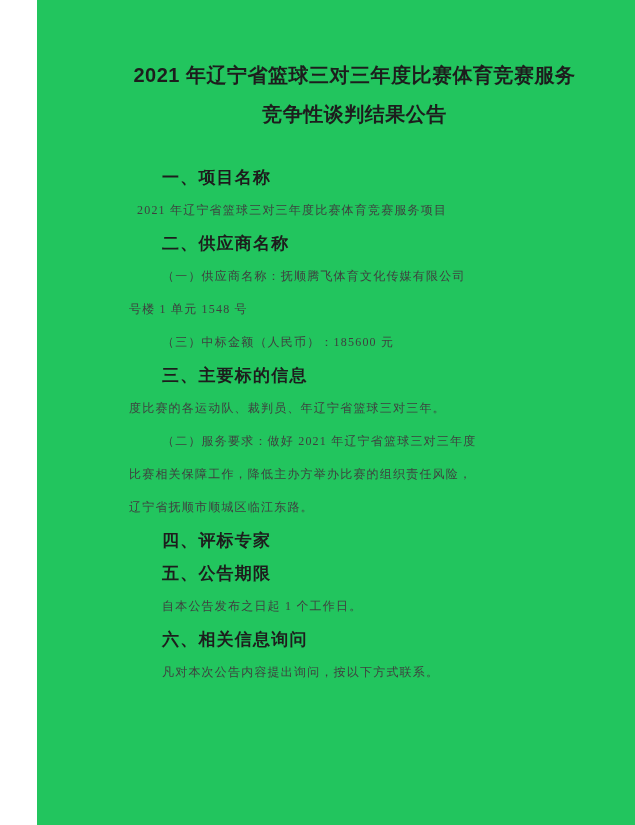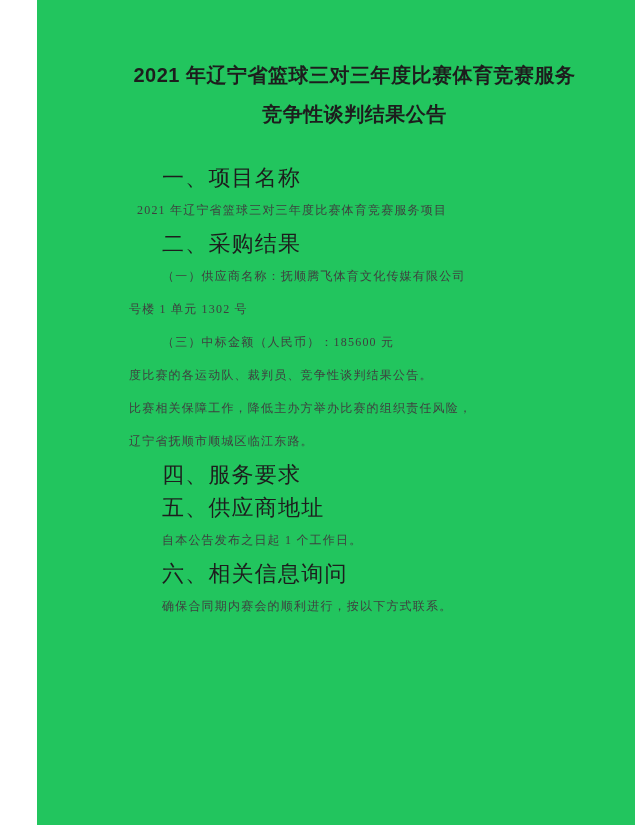--- a/index.html
+++ b/index.html
@@ -25,22 +25,22 @@
     line-height: 39px;
     letter-spacing: 0.5px;
     color: #1d1d1d;
   }
   .content {
     margin: 27px 57px 0 92px; 
   }
   .sec-heading {
     margin: 0;
     font-family: "Liberation Sans", "DejaVu Sans", sans-serif;
-    font-weight: 400;
-    font-size: 22px;
+    font-weight: 700;
+    font-size: 17px;
     line-height: 33px;
     letter-spacing: 1.2px;
     text-indent: 33px;
     color: #1d1d1d;
     white-space: nowrap;
   }
   .line {
     font-size: 12px;
     line-height: 33px;
     letter-spacing: 1.2px;
@@ -58,31 +58,33 @@
   <div class="title">
     <div>2021 年辽宁省篮球三对三年度比赛体育竞赛服务</div>
     <div>竞争性谈判结果公告</div>
   </div>
 
   <div class="content">
 
     <h2 class="sec-heading">一、项目名称</h2>
     <div class="line first-sm">2021 年辽宁省篮球三对三年度比赛体育竞赛服务项目</div>
 
-    <h2 class="sec-heading">二、采购结果</h2>
+    <h2 class="sec-heading">二、供应商名称</h2>
     <div class="line first">（一）供应商名称：抚顺腾飞体育文化传媒有限公司</div>
-    <div class="line">号楼 1 单元 1302 号</div>
+    <div class="line">号楼 1 单元 1548 号</div>
     <div class="line first">（三）中标金额（人民币）：185600 元</div>
 
-    <div class="line">度比赛的各运动队、裁判员、竞争性谈判结果公告。</div>
+    <h2 class="sec-heading">三、主要标的信息</h2>
+    <div class="line">度比赛的各运动队、裁判员、年辽宁省篮球三对三年。</div>
+    <div class="line first">（二）服务要求：做好 2021 年辽宁省篮球三对三年度</div>
     <div class="line">比赛相关保障工作，降低主办方举办比赛的组织责任风险，</div>
     <div class="line">辽宁省抚顺市顺城区临江东路。</div>
 
-    <h2 class="sec-heading">四、服务要求</h2>
+    <h2 class="sec-heading">四、评标专家</h2>
 
-    <h2 class="sec-heading">五、供应商地址</h2>
+    <h2 class="sec-heading">五、公告期限</h2>
     <div class="line first">自本公告发布之日起 1 个工作日。</div>
 
     <h2 class="sec-heading">六、相关信息询问</h2>
-    <div class="line first">确保合同期内赛会的顺利进行，按以下方式联系。</div>
+    <div class="line first">凡对本次公告内容提出询问，按以下方式联系。</div>
 
   </div>
 </div>
 
 </body></html>

